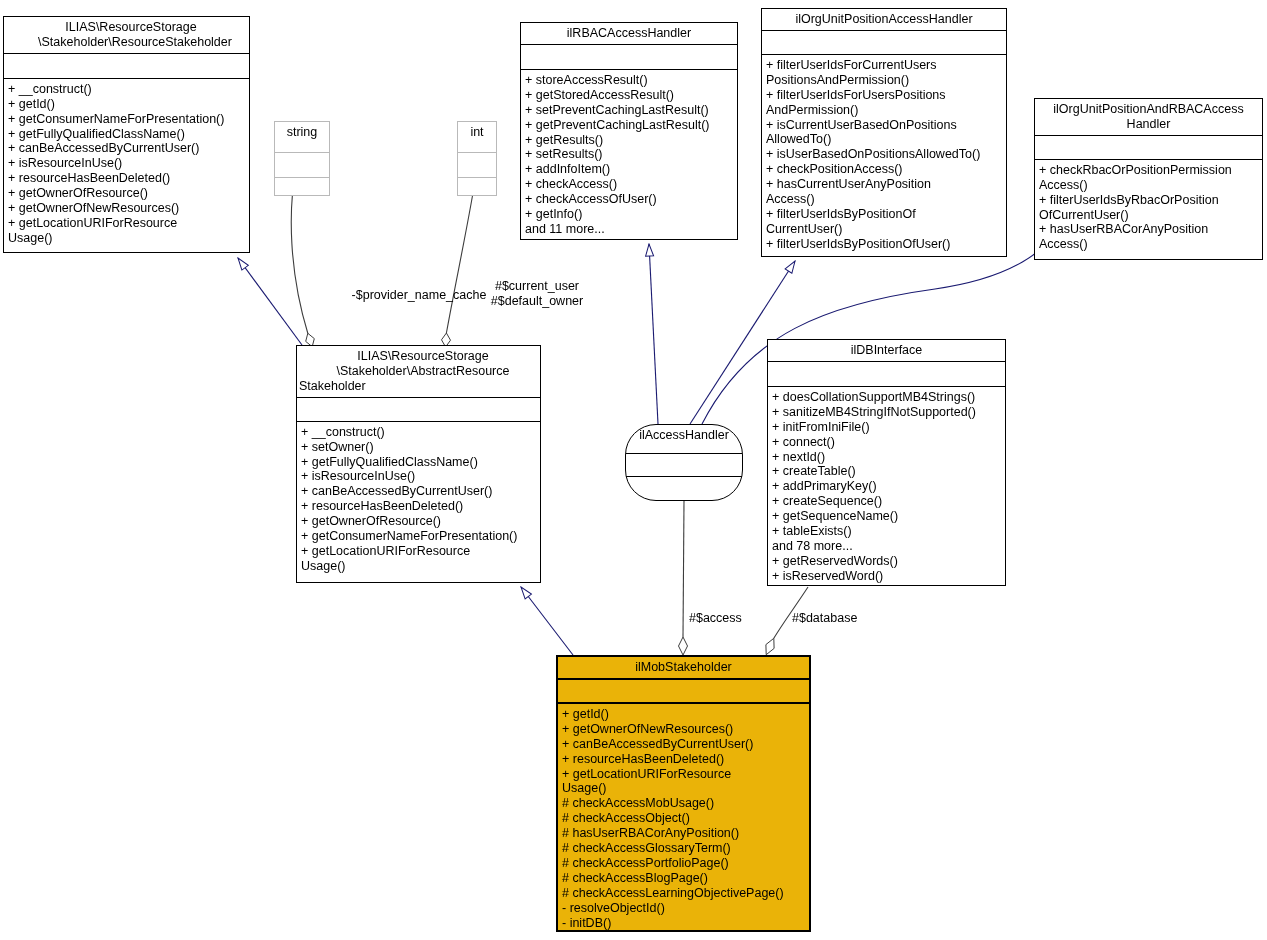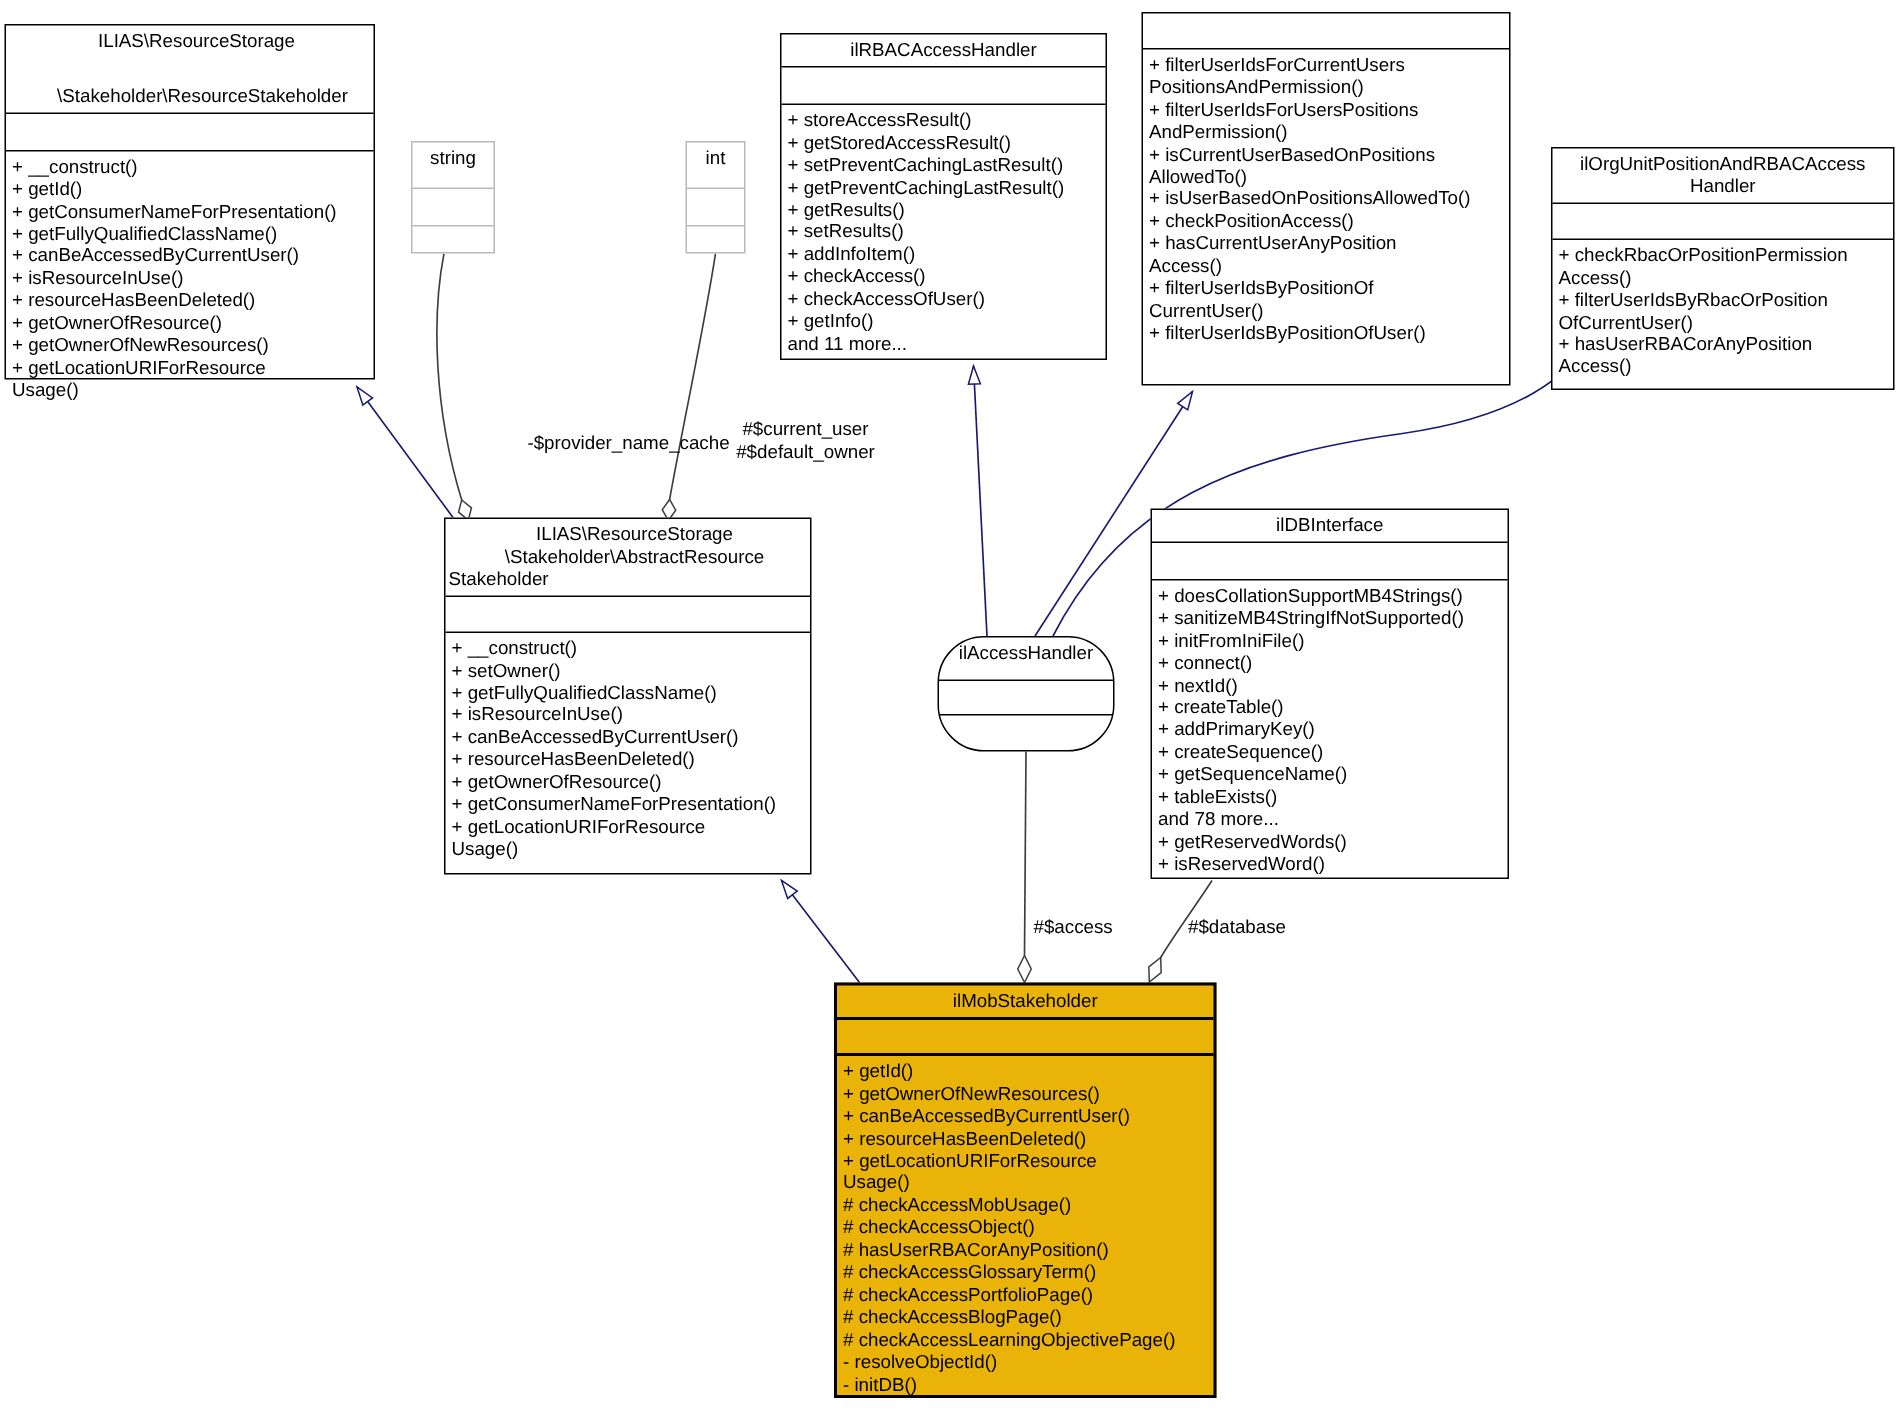--- a/index.html
+++ b/index.html
@@ -4,21 +4,21 @@
 <style>
   html,body{margin:0;padding:0;background:#ffffff;}
   body{width:1267px;height:940px;position:relative;overflow:hidden;
        font-family:"Liberation Sans",sans-serif;font-size:12.5px;line-height:14.9px;color:#000;}
   #canvas{position:absolute;inset:0;}
   svg.edges{position:absolute;left:0;top:0;z-index:0;}
   .uml-box{position:absolute;background:#ffffff;border:1px solid #000;box-sizing:border-box;z-index:1;}
   .uml-box .title{border-bottom:1px solid #000;text-align:center;padding:3px 2px;}
   .uml-box .attrs{border-bottom:1px solid #000;box-sizing:border-box;}
   .uml-box .methods{padding:3px 4px;white-space:nowrap;text-align:left;}
-  .uml-box.ext{border-color:#b9b9b9;}
+  .uml-box.ext{border-color:#b9b9b9;margin-top:27px;}
   .uml-box.ext .title{border-bottom-color:#b9b9b9;}
   .uml-box.ext .attrs{border-bottom-color:#b9b9b9;}
   .uml-box.hl{background:#eab308;border-width:2px;}
   .tl{text-align:left;}
   .edge-label{position:absolute;z-index:2;text-align:center;white-space:nowrap;}
 </style>
 </head>
 <body>
 
 <div id="canvas">
@@ -42,21 +42,21 @@
     <polygon points="445.6,347 441.5,339.8 446.4,333 450.5,340.2" fill="#ffffff" stroke="#3d3d3d" stroke-width="1"></polygon>
     <path d="M 684,501 L 683,637" fill="none" stroke="#3d3d3d" stroke-width="1.1"></path>
     <polygon points="683,655 678.5,646 683,637 687.5,646" fill="#ffffff" stroke="#3d3d3d" stroke-width="1"></polygon>
     <path d="M 808,587 C 797,604 783,623 773.8,638.3" fill="none" stroke="#3d3d3d" stroke-width="1.1"></path>
     <polygon points="766.2,654.7 765.9,644.6 773.8,638.3 774.1,648.4" fill="#ffffff" stroke="#3d3d3d" stroke-width="1"></polygon>
   </svg>
 
   <div class="uml-box" style="left:3px;top:16px;width:247px;height:237px;">
     <div class="title tl">
       <div style="padding-left:9px;">ILIAS\ResourceStorage</div>
-      <div style="padding-left:17px;margin-top:22px;">\Stakeholder\ResourceStakeholder</div>
+      <div style="padding-left:17px;">\Stakeholder\ResourceStakeholder</div>
     </div>
     <div class="attrs" style="height:25px;"></div>
     <div class="methods">
 
     <div>+ __construct()</div>
         <div>+ getId()</div>
         <div>+ getConsumerNameForPresentation()</div>
         <div>+ getFullyQualifiedClassName()</div>
         <div>+ canBeAccessedByCurrentUser()</div>
         <div>+ isResourceInUse()</div>
@@ -99,20 +99,23 @@
         <div>+ setResults()</div>
         <div>+ addInfoItem()</div>
         <div>+ checkAccess()</div>
         <div>+ checkAccessOfUser()</div>
         <div>+ getInfo()</div>
         <div>and 11 more...</div>
       </div>
   </div>
 
   <div class="uml-box" style="left:761px;top:8px;width:246px;height:249px;">
+    <div class="title">
+      <div>ilOrgUnitPositionAccessHandler</div>
+    </div>
     <div class="attrs" style="height:24px;"></div>
     <div class="methods">
 
     <div>+ filterUserIdsForCurrentUsers</div>
         <div>PositionsAndPermission()</div>
         <div>+ filterUserIdsForUsersPositions</div>
         <div>AndPermission()</div>
         <div>+ isCurrentUserBasedOnPositions</div>
         <div>AllowedTo()</div>
         <div>+ isUserBasedOnPositionsAllowedTo()</div>

